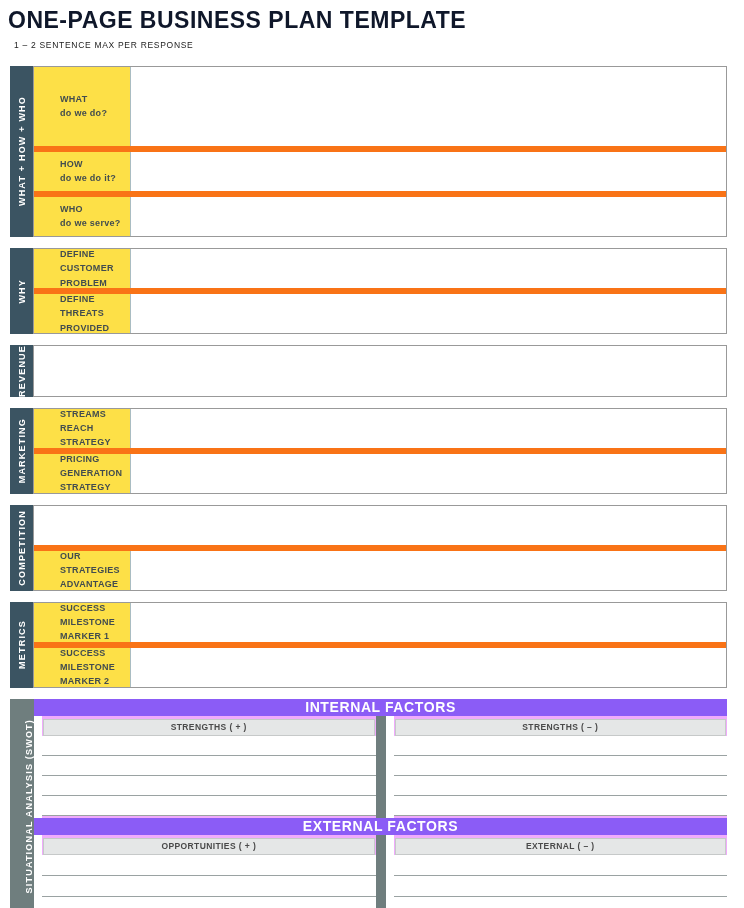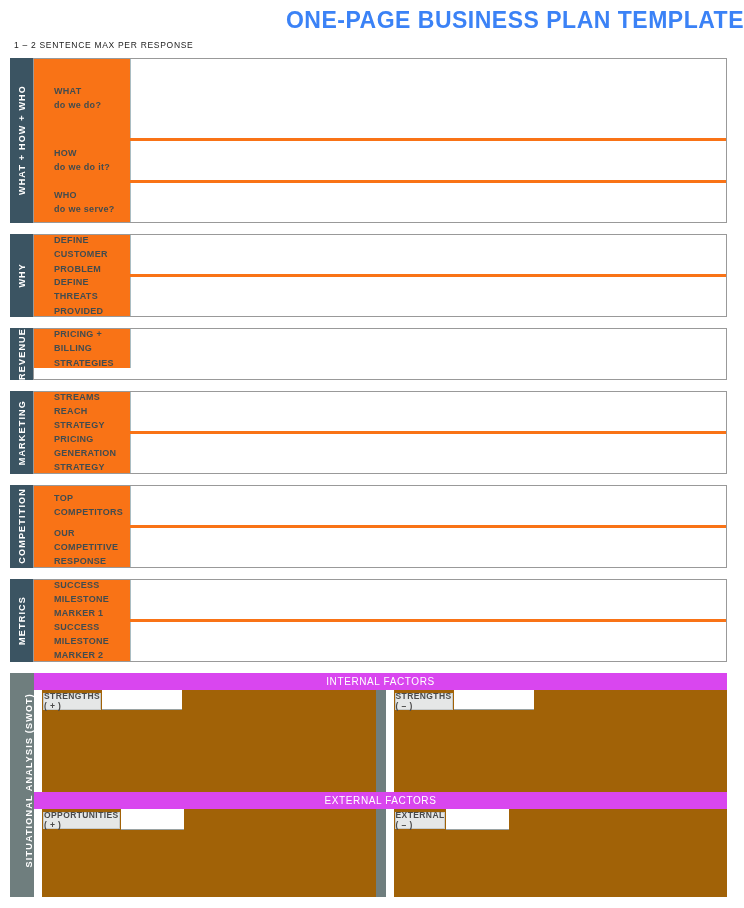--- a/index.html
+++ b/index.html
@@ -3,64 +3,64 @@
 <meta charset="utf-8">
 <style>
   html,body{margin:0;padding:0;}
   body{
     width:744px;height:908px;overflow:hidden;background:#ffffff;
     font-family:"Liberation Sans",sans-serif;
     -webkit-font-smoothing:antialiased;
   }
   h1{
     margin:8px 0 0 8px;font-size:23px;line-height:1.08;font-weight:bold;
-    color:#3b82f6;letter-spacing:.5px;text-align:right;
+    color:#0f172a;letter-spacing:.5px;
   }
   .subtitle{
-    margin:7px 0 8px 14px;font-size:8.5px;color:#222;letter-spacing:.7px;font-weight:normal;
+    margin:7px 0 16px 14px;font-size:8.5px;color:#222;letter-spacing:.7px;font-weight:normal;
   }
   
   .section{display:flex;margin:11px 0 0 10px;width:717px;}
   .section.first{margin-top:8px;}
   .vbar{
     width:23px;flex:0 0 23px;background:#3b5462;
     display:flex;align-items:center;justify-content:center;
   }
   .vtext{
     writing-mode:vertical-rl;transform:rotate(180deg);
     color:#ffffff;font-size:9px;font-weight:bold;letter-spacing:1.2px;white-space:nowrap;
   }
   .rows{flex:1;display:flex;flex-direction:column;border:1px solid #999;box-sizing:border-box;}
   .row{display:flex;}
-  .row + .row{border-top:3px solid #f97316;}
+  .row + .row{border-top:6px solid #f97316;}
   .h81{height:79px;}
   .h40{height:39px;}
   .cell-label{
-    width:97px;flex:0 0 97px;background:#f97316;border-right:1px solid #a9bcc2;
+    width:97px;flex:0 0 97px;background:#fde047;border-right:1px solid #a9bcc2;
     display:flex;flex-direction:column;justify-content:center;
-    padding-left:20px;box-sizing:border-box;
+    padding-left:26px;box-sizing:border-box;
     font-size:9px;font-weight:bold;color:#424c4f;line-height:1.6;letter-spacing:.3px;
   }
   .cell-input{flex:1;background:#fff;}
   
   .swot{display:flex;margin:11px 0 0 10px;width:717px;height:224px;overflow:hidden;}
   .swot .vbar{
     width:24px;flex:0 0 24px;background:#6f7e7e;
     align-items:center;justify-content:flex-end;padding-bottom:9px;box-sizing:border-box;
   }
   .swot-body{flex:1;display:flex;flex-direction:column;overflow:hidden;}
   .factor-bar{
-    height:17px;flex:0 0 17px;background:#d946ef;color:#fff;
+    height:17px;flex:0 0 17px;background:#8b5cf6;color:#fff;
     display:flex;align-items:center;justify-content:center;
-    font-size:10px;font-weight:normal;letter-spacing:.6px;
+    font-size:14px;font-weight:bold;letter-spacing:.6px;
   }
   .swot-grid{display:flex;}
   .swot-grid.internal{flex:0 0 102px;height:102px;}
   .swot-grid.external{flex:1;overflow:hidden;}
-  .swot-col{flex:1;display:flex;background:#a16207;margin-left:8px;}
+  .swot-col{flex:1;display:flex;flex-direction:column;background:#f0abfc;margin-left:8px;}
   .col-divider{width:10px;flex:0 0 10px;background:#6f7e7e;}
   .subheader{
     height:17px;flex:0 0 17px;margin:3px 1px 0 1px;background:#e5e7e7;border:1px solid #c6c9c9;
     box-sizing:border-box;display:flex;align-items:center;justify-content:center;
     font-size:8.5px;font-weight:bold;color:#4a4a4a;letter-spacing:.4px;
   }
   .wline{height:20px;flex:0 0 20px;border-bottom:1px solid #9aa2a2;box-sizing:border-box;background:#fff;}
   .wline-ext{height:21px;flex:0 0 21px;}
 </style>
 </head>
@@ -118,27 +118,20 @@
       <div class="cell-input"></div>
     </div>
   </div>
 </div>
 
 <div class="section">
   <div class="vbar">
     <span class="vtext">REVENUE</span>
   </div>
   <div class="rows">
-    <div class="row h40">
-      <div class="cell-label">
-        <div>PRICING + BILLING</div>
-        <div>STRATEGIES</div>
-      </div>
-      <div class="cell-input"></div>
-    </div>
   </div>
 </div>
 
 <div class="section">
   <div class="vbar">
     <span class="vtext">MARKETING</span>
   </div>
   <div class="rows">
     <div class="row h40">
       <div class="cell-label">
@@ -156,30 +149,26 @@
     </div>
   </div>
 </div>
 
 <div class="section">
   <div class="vbar">
     <span class="vtext">COMPETITION</span>
   </div>
   <div class="rows">
     <div class="row h40">
-      <div class="cell-label">
-        <div>TOP COMPETITORS</div>
-        <div></div>
-      </div>
-      <div class="cell-input"></div>
-    </div>
-    <div class="row h40">
-      <div class="cell-label">
-        <div>OUR COMPETITIVE</div>
-        <div>RESPONSE</div>
+      <div class="cell-input"></div>
+    </div>
+    <div class="row h40">
+      <div class="cell-label">
+        <div>OUR STRATEGIES</div>
+        <div>ADVANTAGE</div>
       </div>
       <div class="cell-input"></div>
     </div>
   </div>
 </div>
 
 <div class="section">
   <div class="vbar">
     <span class="vtext">METRICS</span>
   </div>

